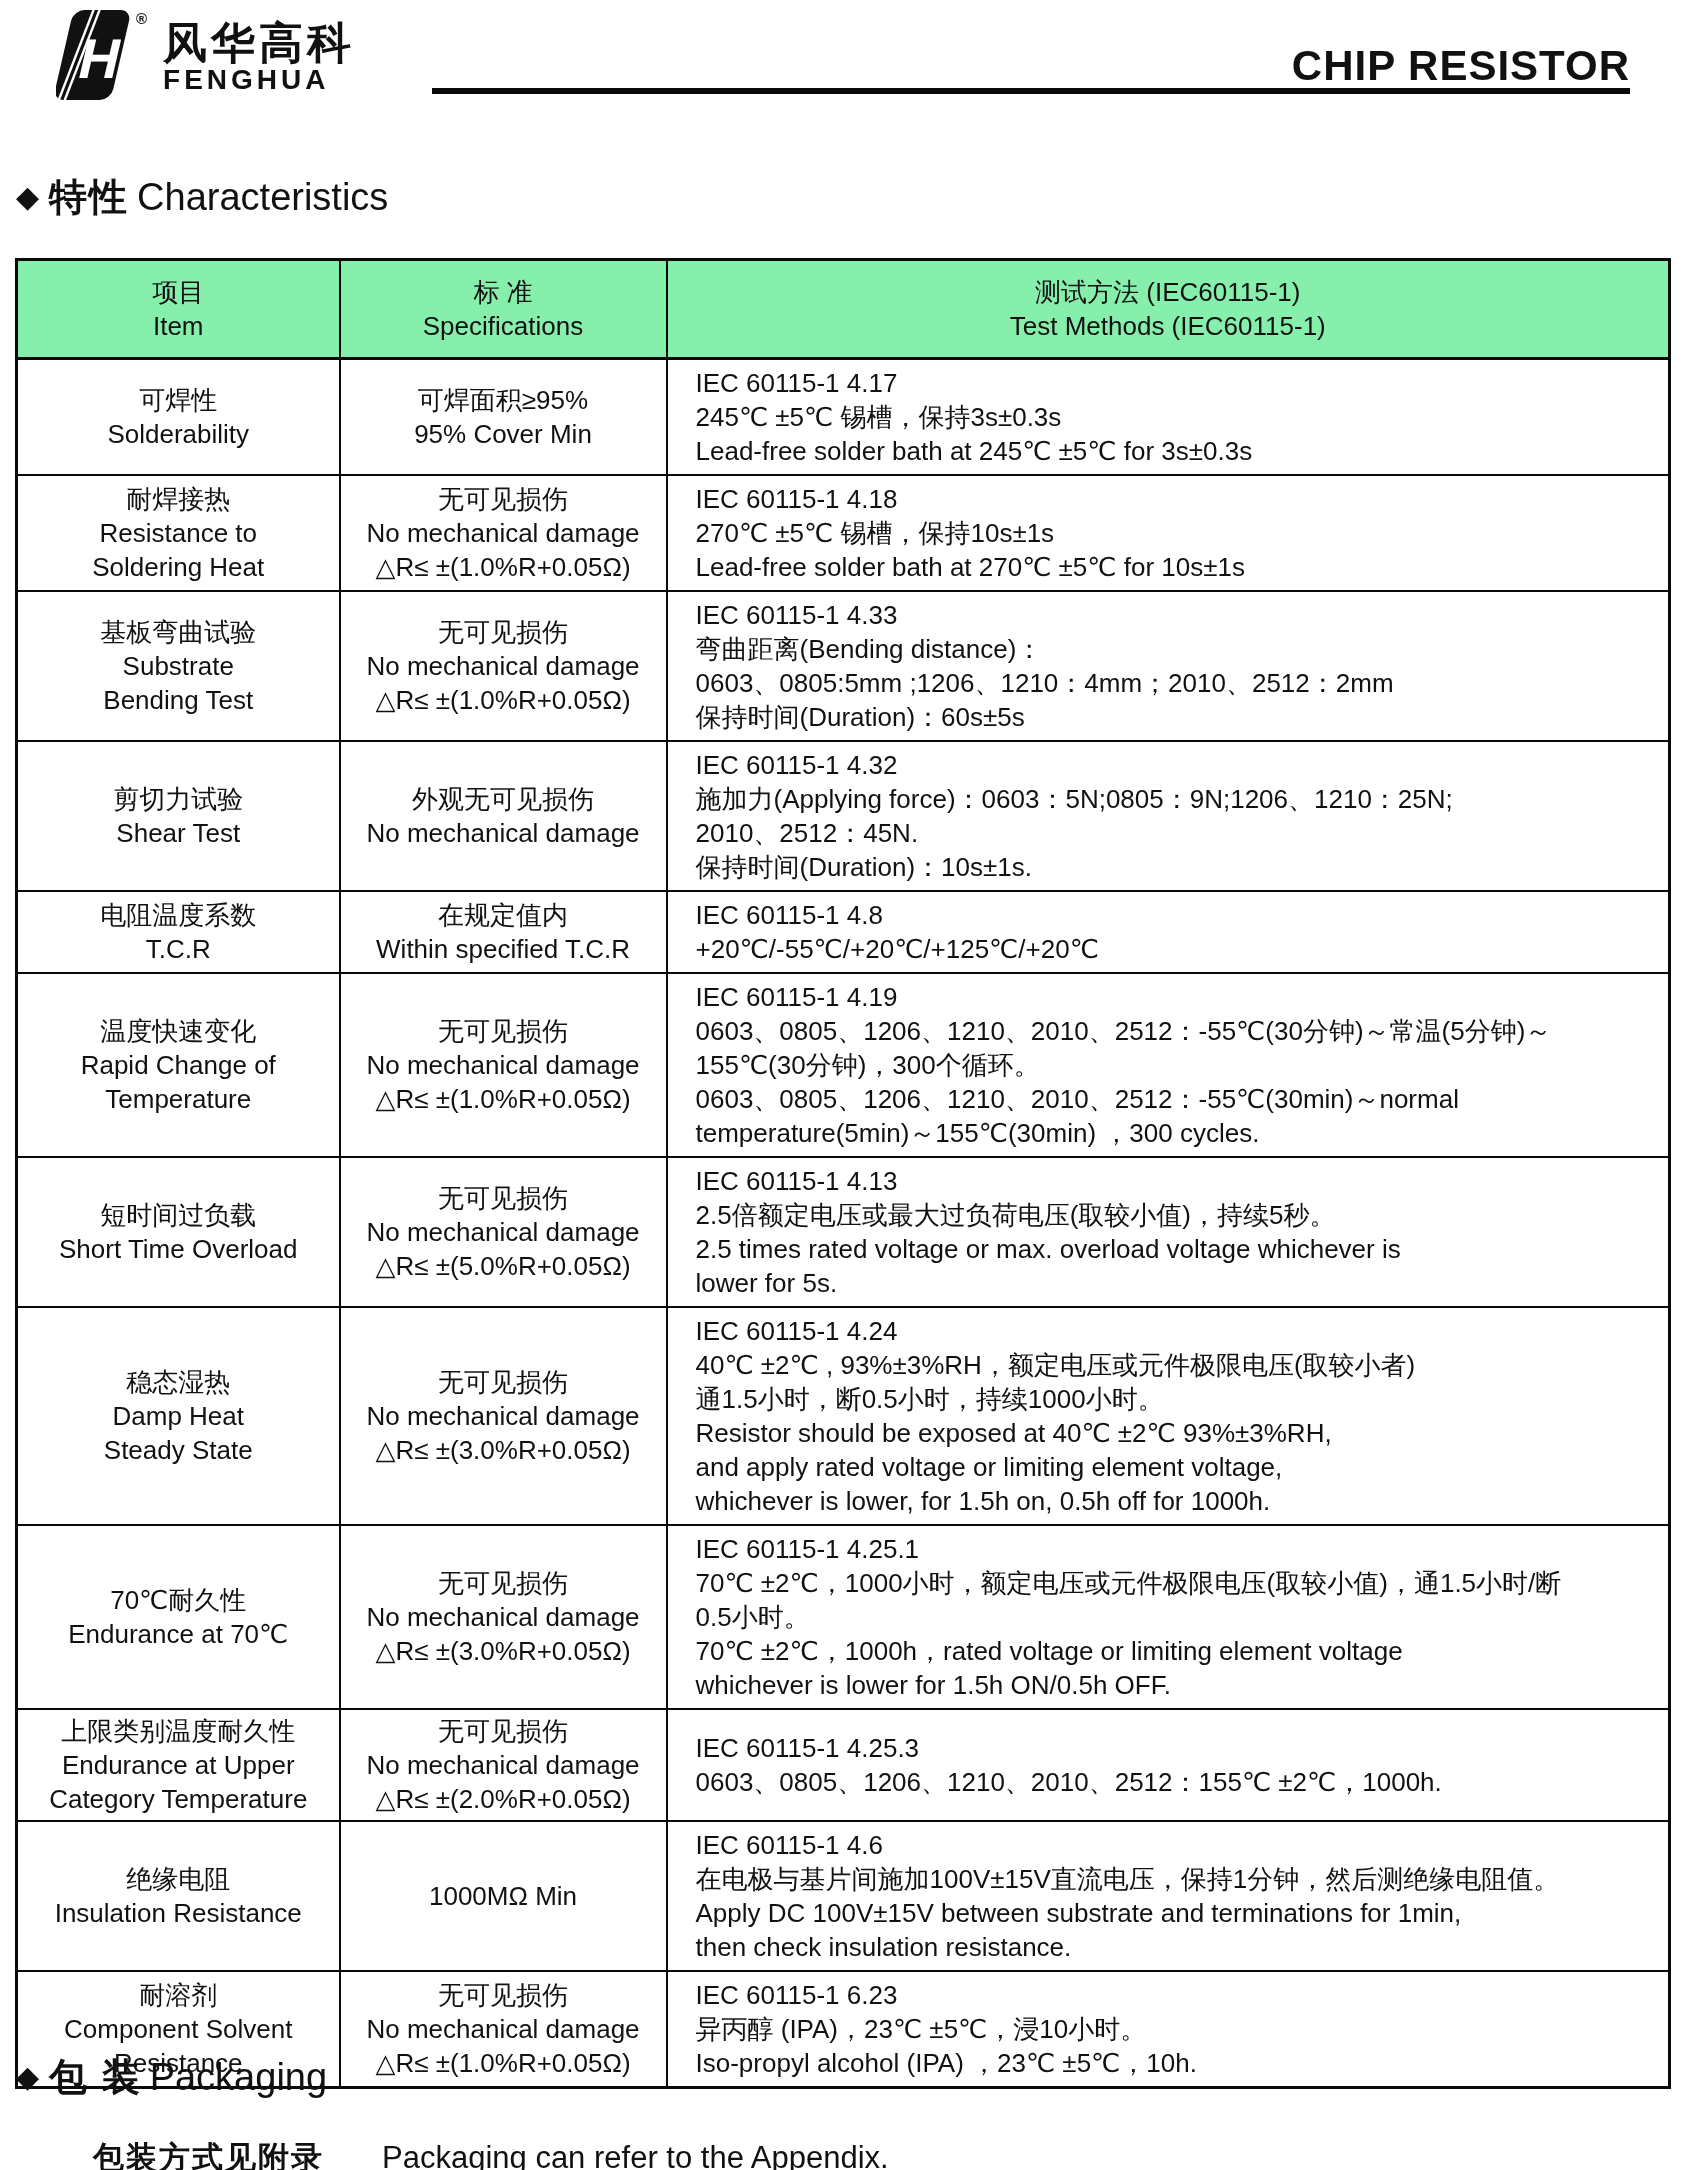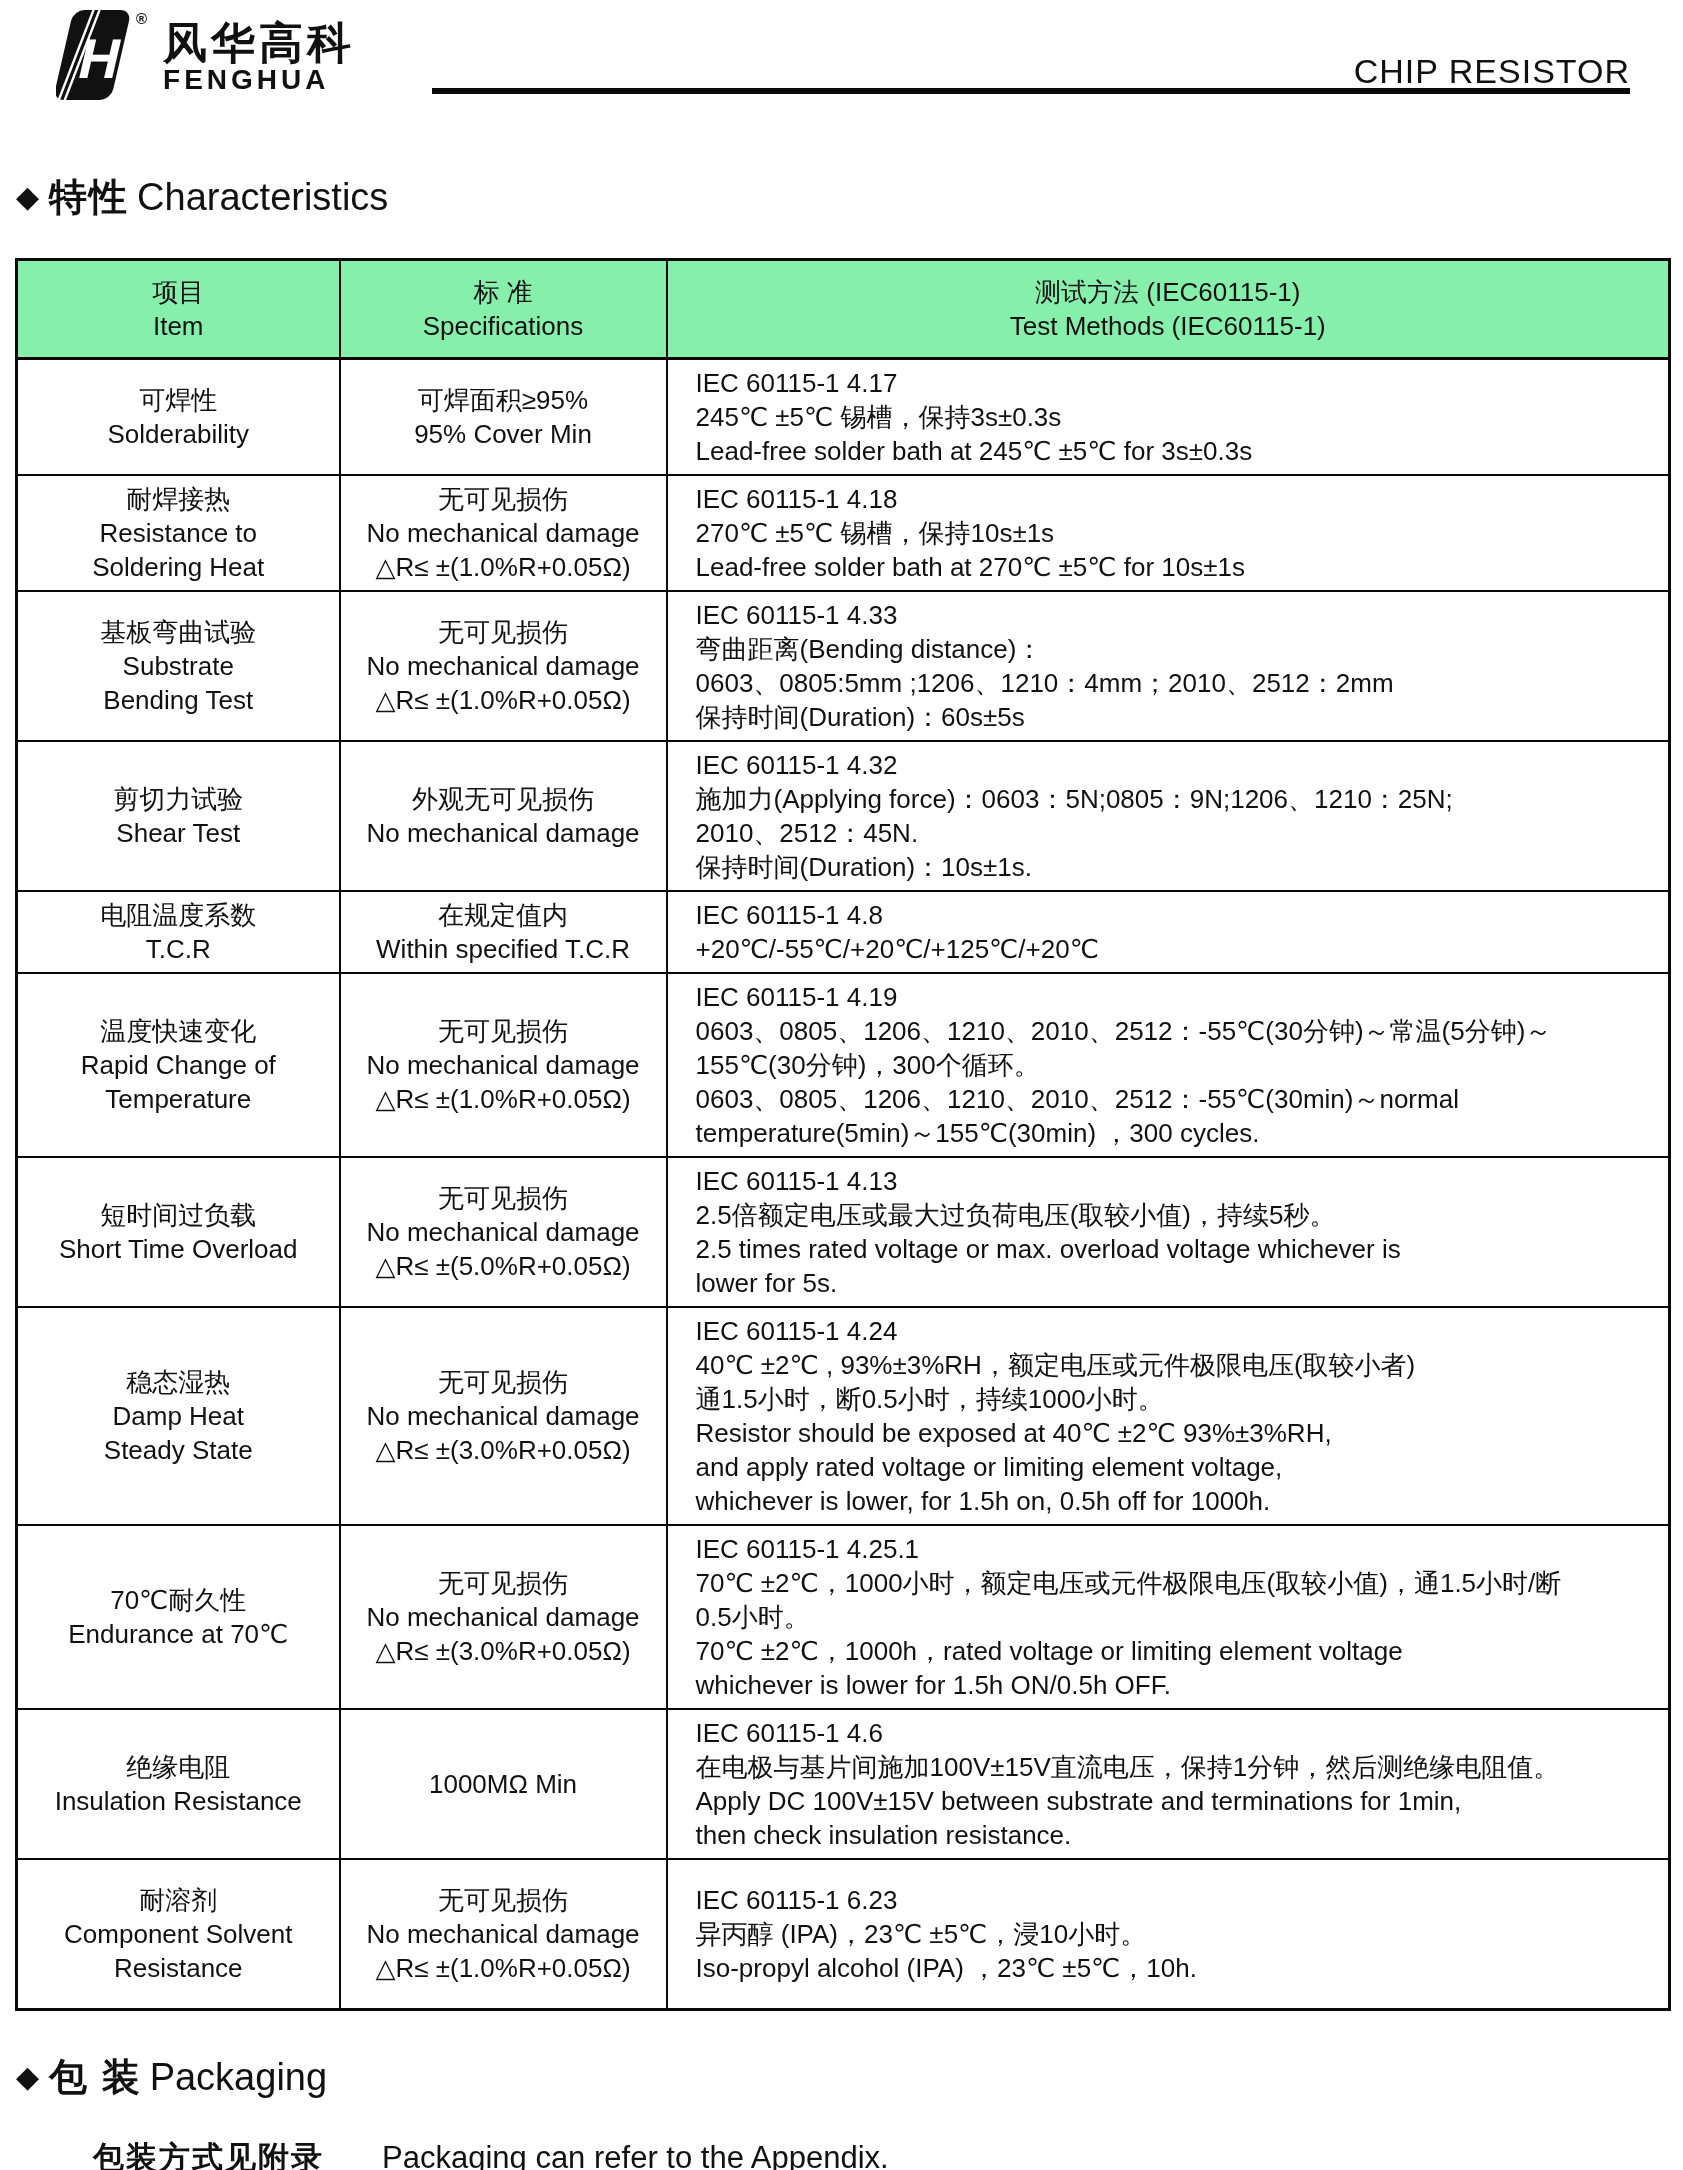--- a/index.html
+++ b/index.html
@@ -12,22 +12,22 @@
     overflow:hidden;
   }
   
   .logo{position:absolute;left:56px;top:8px;display:flex;align-items:flex-start;}
   .logo-mark{display:block;}
   .reg{font-size:15px;position:relative;top:2px;left:-2px;font-weight:bold;}
   .brand{margin-left:14px;margin-top:14px;}
   .brand-cn{font-size:44px;font-weight:bold;letter-spacing:4px;line-height:42px;}
   .brand-en{font-size:28px;font-weight:bold;letter-spacing:4px;line-height:32px;}
   .doc-title{
-    position:absolute;top:52px;right:53px;
-    font-size:34px;letter-spacing:1px;font-weight:400;
+    position:absolute;top:42px;right:53px;
+    font-size:42px;letter-spacing:1px;font-weight:700;
   }
   .header-rule{
     position:absolute;left:432px;top:88px;width:1198px;height:6px;background:#0a0a0a;
   }
   
   .section-title{
     position:absolute;left:16px;margin:0;
     font-weight:normal;white-space:nowrap;
   }
   .section-title .diamond{font-size:30px;position:relative;top:-3px;margin-right:10px;}
@@ -217,20 +217,30 @@
         <td class="spec">无可见损伤
 No mechanical damage
 △R≤ ±(3.0%R+0.05Ω)</td>
         <td class="method">IEC 60115-1 4.25.1
 70℃ ±2℃，1000小时，额定电压或元件极限电压(取较小值)，通1.5小时/断
 0.5小时。
 70℃ ±2℃，1000h，rated voltage or limiting element voltage
 whichever is lower for 1.5h ON/0.5h OFF.</td>
       </tr>
       <tr>
+        <td class="item">上限类别温度耐久性
+Endurance at Upper
+Category Temperature</td>
+        <td class="spec">无可见损伤
+No mechanical damage
+△R≤ ±(2.0%R+0.05Ω)</td>
+        <td class="method">IEC 60115-1 4.25.3
+0603、0805、1206、1210、2010、2512：155℃ ±2℃，1000h.</td>
+      </tr>
+      <tr>
         <td class="item">绝缘电阻
 Insulation  Resistance</td>
         <td class="spec">1000MΩ  Min</td>
         <td class="method">IEC 60115-1 4.6
 在电极与基片间施加100V±15V直流电压，保持1分钟，然后测绝缘电阻值。
 Apply DC 100V±15V between substrate and terminations for 1min,
 then check insulation resistance.</td>
       </tr>
       <tr>
         <td class="item">耐溶剂

